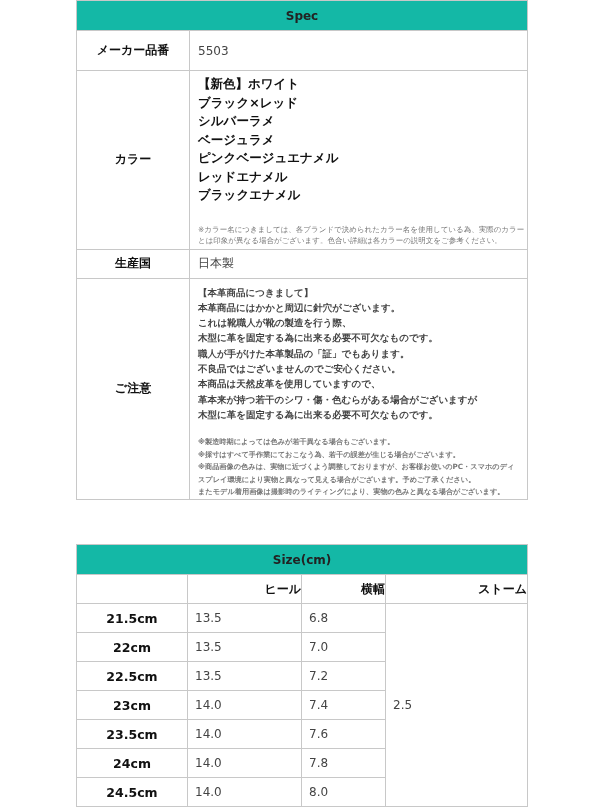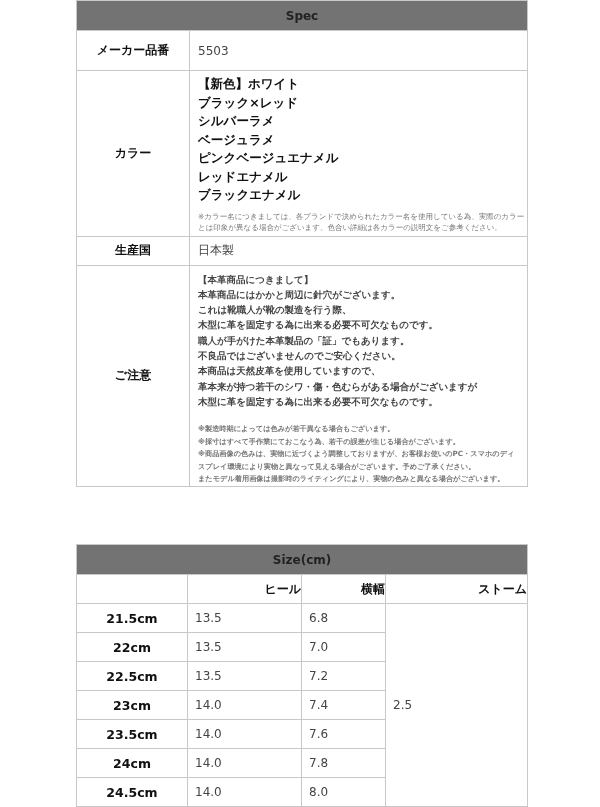--- a/index.html
+++ b/index.html
@@ -1,34 +1,34 @@
 <!DOCTYPE html>
 <html><head>
 <meta charset="utf-8">
 <style>
   html, body { margin: 0; padding: 0; background: #ffffff; }
   body { width: 600px; height: 807px; overflow: hidden; position: relative;
          font-family: "DejaVu Sans", "Liberation Sans", sans-serif; color: #333; }
   table { border-collapse: collapse; position: absolute; left: 76px; width: 452px; table-layout: fixed; }
   td, th { border: 1px solid #c8c8c8; padding: 0; }
-  .hdr { background: #737373; color: #222; font-weight: bold; font-size: 12px; text-align: center; height: 29px; }
+  .hdr { background: #14b8a6; color: #222; font-weight: bold; font-size: 12px; text-align: center; height: 29px; }
   .lbl { font-weight: bold; font-size: 12px; color: #111; text-align: center; vertical-align: middle; }
   .val { font-size: 12px; color: #444; padding-left: 8px; vertical-align: middle; }
 
   #spec { top: 0; }
   #spec .r1 { height: 40px; }
   #spec .r2 { height: 27px; }
   #spec .r3 { height: 29px; }
   #spec .r4 { height: 159px; }
   #spec .r5 { height: 29px; }
   #spec .r6 { height: 215px; }
 
   .colors { padding-top: 4px; padding-bottom: 3px; }
   .color-item { font-weight: bold; font-size: 12.5px; color: #111; line-height: 18.5px; display: block; }
-  .small-note { font-size: 7.5px; color: #777; line-height: 11px; margin-top: 6px; display: block; }
+  .small-note { font-size: 7.5px; color: #777; line-height: 11px; margin-top: 19px; display: block; }
 
   .notice { vertical-align: top; padding-top: 6px; font-weight: bold; }
   .notice-line { font-size: 9.5px; color: #444; line-height: 15.3px; display: block; }
   .notice-gap { height: 14px; }
   .fine-line { font-size: 7.2px; color: #777; line-height: 12.5px; display: block; }
 
   #size { top: 544px; }
   #size .hdr { height: 29px; }
   #size .colh td { height: 28px; font-weight: bold; font-size: 12px; color: #111; text-align: right; }
   #size .row td { height: 28px; }

